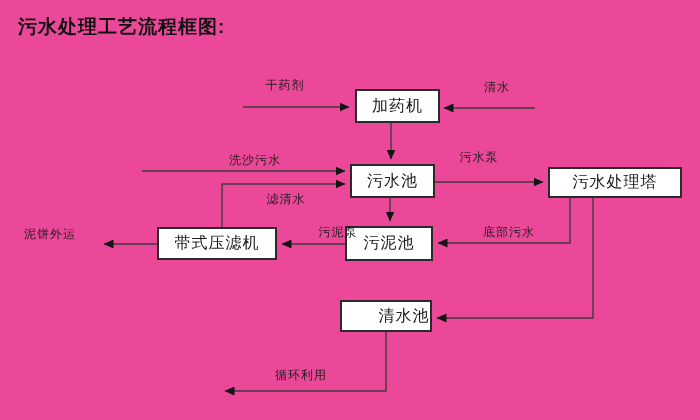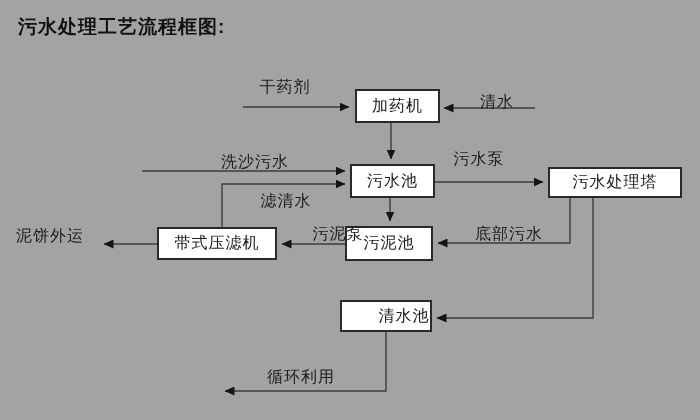--- a/index.html
+++ b/index.html
@@ -1,19 +1,19 @@
 <!DOCTYPE html>
 <html><head>
 <meta charset="utf-8">
 <style>
   html, body { margin: 0; padding: 0; background: #fff; }
   #canvas {
     position: relative;
     width: 700px; height: 420px;
-    background: #a3a3a3;
+    background: #ec4899;
     font-family: "Liberation Sans", sans-serif;
     color: #1a1a1a;
     overflow: hidden;
   }
   #page-title {
     position: absolute;
     left: 18px; top: 14px;
     font-size: 19px;
     font-weight: bold;
     letter-spacing: 1px;
@@ -29,41 +29,41 @@
     align-items: center;
     justify-content: center;
     font-size: 16px;
     letter-spacing: 1px;
     white-space: nowrap;
     z-index: 2;
   }
   .flow-label {
     position: absolute;
     transform: translateX(-50%);
-    font-size: 16px;
+    font-size: 12px;
     letter-spacing: 1px;
     white-space: nowrap;
     z-index: 3;
     color: #1c1c1c;
   }
   #wires {
     position: absolute;
     left: 0; top: 0;
     z-index: 1;
   }
   
   #node-dosing-machine      { left: 355px; top:  89px; width:  85px; height: 34px; }
   #node-sewage-pool         { left: 350px; top: 164px; width:  85px; height: 34px; }
   #node-treatment-tower     { left: 548px; top: 167px; width: 134px; height: 31px; }
   #node-sludge-pool         { left: 345px; top: 226px; width:  88px; height: 35px; }
   #node-belt-filter-press   { left: 157px; top: 227px; width: 120px; height: 33px; }
   #node-clean-water-pool    { left: 340px; top: 300px; width:  92px; height: 32px; padding-left: 36px; }
   
   #label-dry-agent          { left: 285px; top:  77px; }
-  #label-clean-water-in     { left: 497px; top:  92px; }
+  #label-clean-water-in     { left: 497px; top:  79px; }
   #label-sand-washing       { left: 211px; top: 152px; margin-left: 44px; }
   #label-sewage-pump        { left: 479px; top: 149px; }
   #label-filtered-water     { left: 286px; top: 191px; }
   #label-sludge-pump        { left: 310px; top: 224px; margin-left: 28px; }
   #label-bottom-sewage      { left: 509px; top: 224px; }
   #label-mud-cake           { left:  50px; top: 226px; }
   #label-recycling          { left: 301px; top: 367px; }
 </style>
 </head>
 <body>

